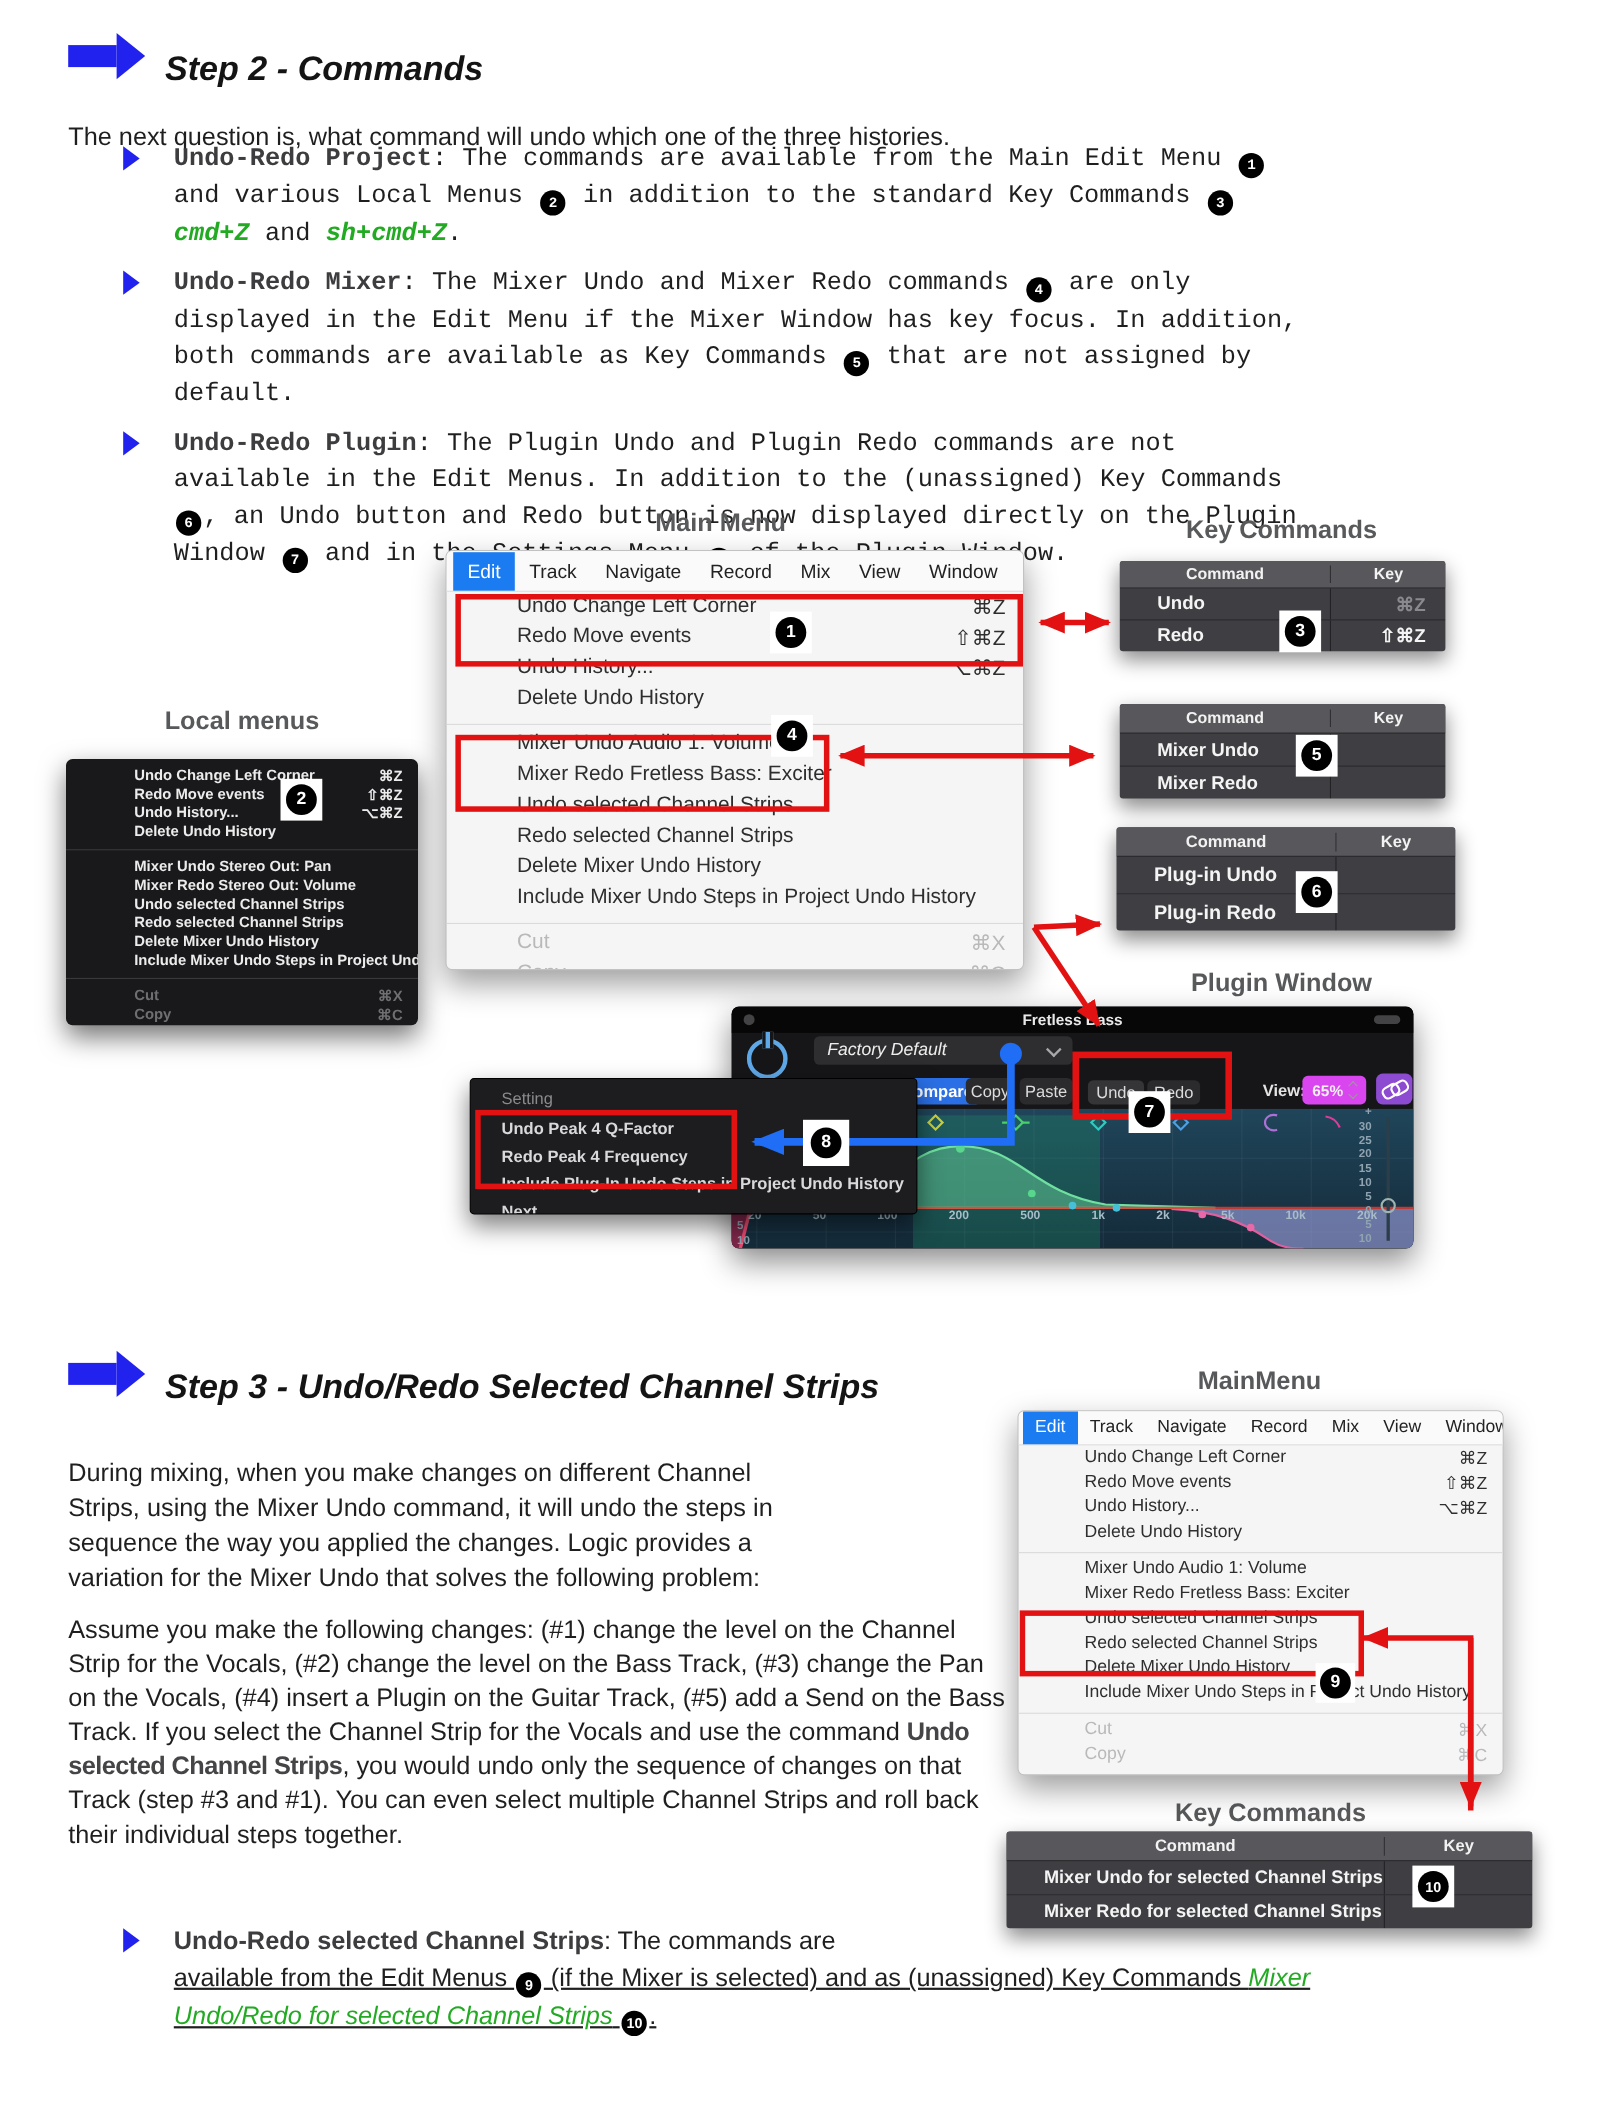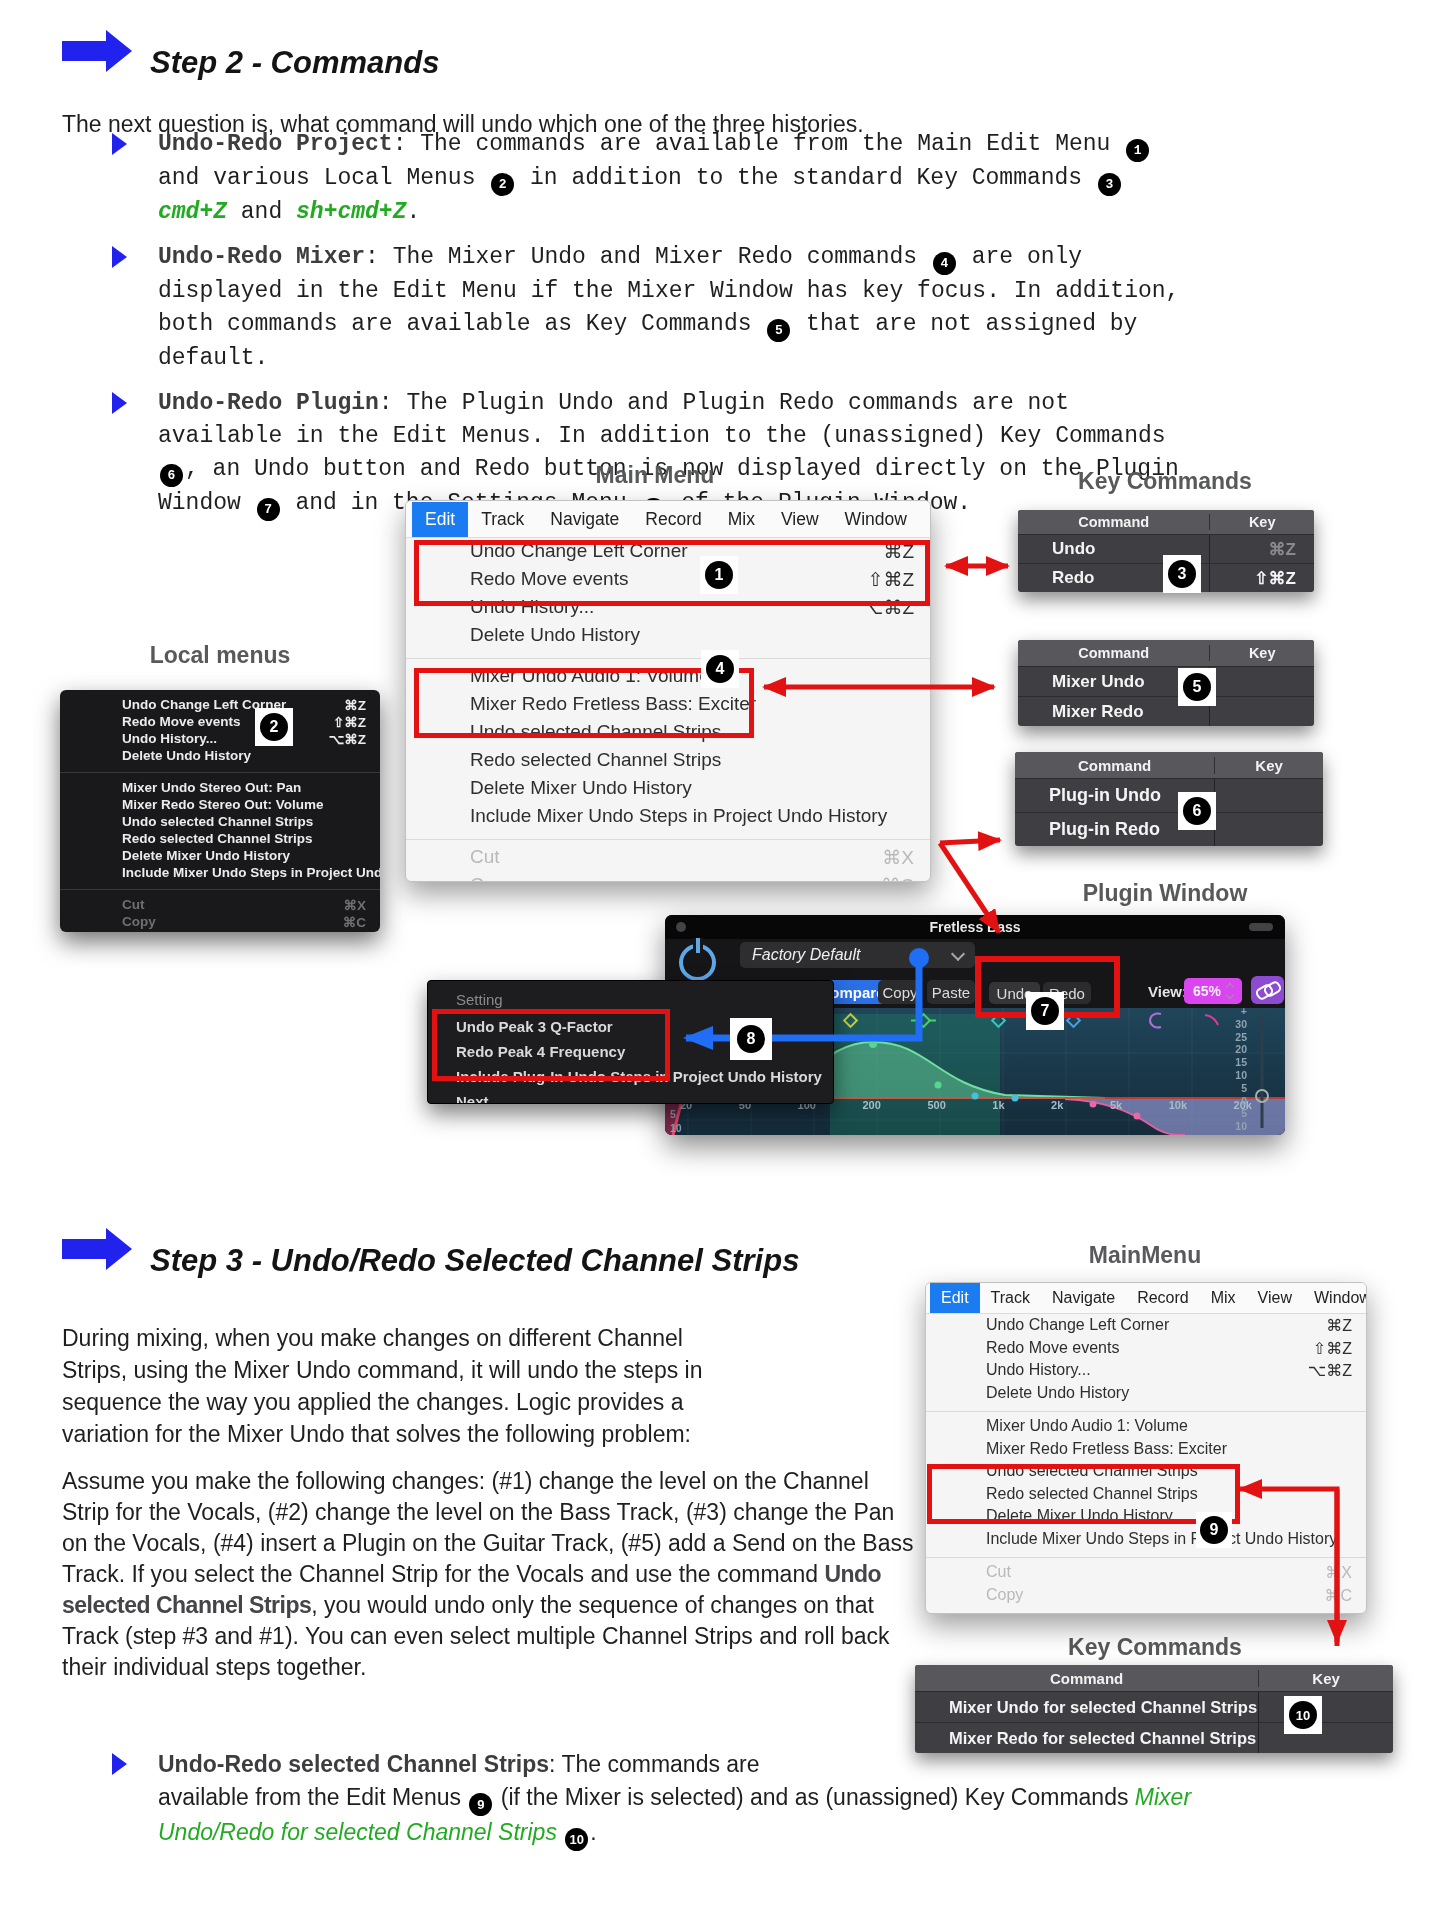--- a/index.html
+++ b/index.html
@@ -466,21 +466,21 @@
     <span>5</span>
         <span>10</span>
       </div>
   </div>
   <div class="redbox" style="left:975px;top:956px;width:133px;height:50px;border-width:6px;"></div>
 
   <div class="setpop">
     <div class="shead">Setting</div>
     <div>
 
-    <p class="srow">Undo Peak 3 Q-Factor</p>
+    <p class="srow">Undo Peak 4 Q-Factor</p>
         <p class="srow">Redo Peak 4 Frequency</p>
         <p class="srow">Include Plug-In Undo Steps in Project Undo History</p>
         <p class="srow">Next</p>
       </div>
   </div>
   <div class="redbox" style="left:432px;top:1009px;width:228px;height:62px;"></div>
 
   <div class="step-arrow" style="left:62px;top:1228px;">
       <span class="bar"></span>
       <span class="tri"></span>
@@ -589,21 +589,21 @@
         <span class="kcc">Mixer Redo for selected Channel Strips</span>
         <span class="kck"></span>
       </div>
       </div>
   </div>
 
   <div class="bullet" style="position:absolute;left:112px;top:1748px;width:1180px;">
     <span class="bmark"></span>
     <div>
       <p class="rich" style="margin:0;"><span class="b">Undo-Redo selected Channel Strips</span><span class="n">: The commands are</span></p>
-      <p class="rich" style="margin:0;width:1100px;"><span class="n">available from the Edit Menus </span><span class="badge">9</span><span class="n"> (if the Mixer is selected) and as (unassigned) Key Commands </span><span class="gi">Mixer Undo/Redo for selected Channel Strips</span><span class="n"> </span><span class="badge">10</span><span class="n">.</span></p>
+      <p class="rich" style="margin:0;width:1100px;text-decoration:underline;"><span class="n">available from the Edit Menus </span><span class="badge">9</span><span class="n"> (if the Mixer is selected) and as (unassigned) Key Commands </span><span class="gi">Mixer Undo/Redo for selected Channel Strips</span><span class="n"> </span><span class="badge">10</span><span class="n">.</span></p>
     </div>
   </div>
 
   <svg id="arrows" width="1452" height="1912" viewBox="0 0 1452 1912">
     <defs>
       <marker id="ra" markerUnits="userSpaceOnUse" markerWidth="24" markerHeight="20" refX="22" refY="10" orient="auto-start-reverse">
         <path d="M0,0 L24,10 L0,20 Z" fill="#e31212"></path>
       </marker>
       <marker id="ba" markerUnits="userSpaceOnUse" markerWidth="30" markerHeight="24" refX="27" refY="12" orient="auto">
         <path d="M0,0 L30,12 L0,24 Z" fill="#1f6ef5"></path>

